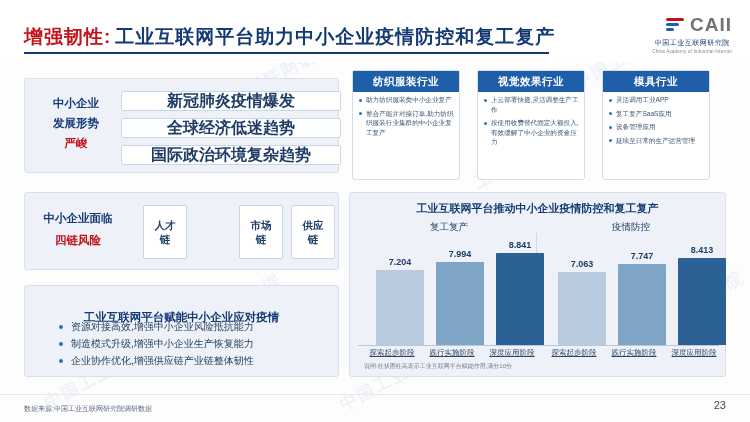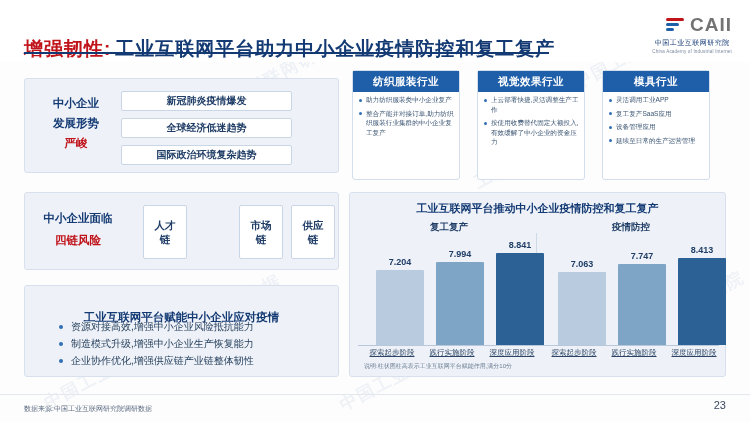--- a/index.html
+++ b/index.html
@@ -28,21 +28,21 @@
     pointer-events:none;
     user-select:none;
   }
   
   .header {
     position:absolute; left:0; top:0; width:750px; height:62px;
     background:#ffffff;
   }
   .title-row {
     position:absolute; left:24px; top:24px;
-    display:flex; align-items:baseline;margin-top:12px;
+    display:flex; align-items:baseline;
   }
   .title-red {
     color:#c0131a; font-size:19px; font-weight:700; letter-spacing:1px;
   }
   .title-blue {
     color:#143a74; font-size:19px; font-weight:700; letter-spacing:1px; margin-left:4px;
   }
   .title-underline {
     position:absolute; left:24px; top:52px; width:525px; height:2px;
     background:#143a74;
@@ -72,23 +72,23 @@
   .box1 {
     left:24px; top:78px; width:315px; height:95px;
     background:#eef2f8; border:1px solid #d7e0ec; border-radius:3px;
   }
   .box1-label {
     position:absolute; left:12px; top:14px; width:78px;
     color:#143a74; font-size:11.5px; font-weight:700; line-height:20px; text-align:center;
   }
   .box1-label .em { color:#c0131a; }
   .bar {
-    position:absolute; left:96px; width:171px; height:20px;
+    position:absolute; left:96px; width:220px; height:20px;
     background:#ffffff; border:1px solid #c9d6e6; border-radius:2px;
-    color:#1f3d६; color:#1f3d66; font-size:10px; font-weight:700;
+    color:#1f3d६; color:#1f3d66; font-size:16px; font-weight:700;
     display:flex; align-items:center; justify-content:center;
   }
   .bar.b1{ top:12px; }
   .bar.b2{ top:39px; }
   .bar.b3{ top:66px; }
 
   .box2 {
     left:24px; top:192px; width:315px; height:78px;
     background:#eef2f8; border:1px solid #d7e0ec; border-radius:3px;
   }
@@ -156,21 +156,21 @@
   
   .chartpanel {
     position:absolute; left:349px; top:192px; width:377px; height:185px;
     background:#eef2f8; border:1px solid #d7e0ec; border-radius:3px;
   }
   .chart-title{
     position:absolute; left:0; right:0; top:8px; text-align:center;
     color:#143a74; font-size:11px; font-weight:700;
   }
   .grp-label{
-    position:absolute; top:28px; font-size:9.5px; font-weight:700; color:#1f3d66;
+    position:absolute; top:28px; font-size:9.5px; font-weight:400; color:#1f3d66;
   }
   .grp-label.g1{ left:80px; }
   .grp-label.g2{ left:262px; }
 
   .plot{
     position:absolute; left:8px; top:44px; width:361px; height:108px;
   }
   .bars{ position:absolute; left:0; bottom:0; width:100%; height:108px; }
   .bar-col{
     position:absolute; bottom:0; width:48px;

